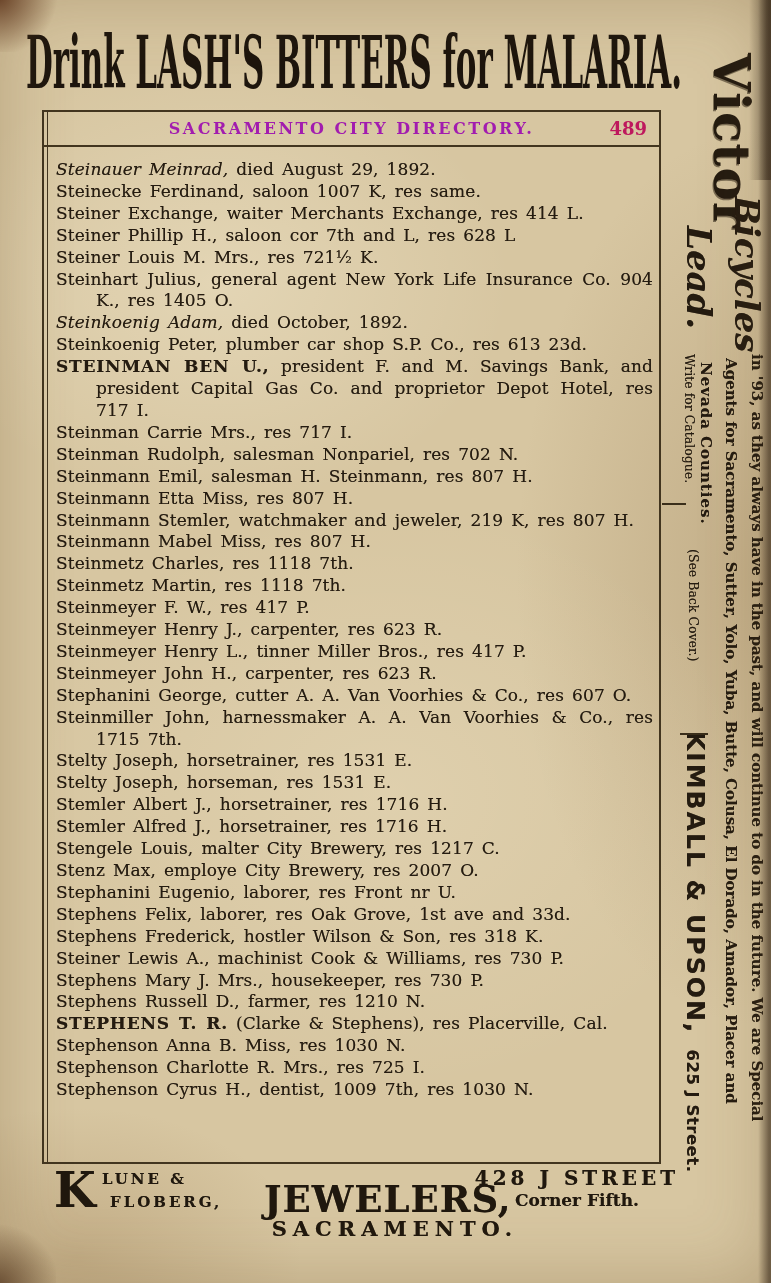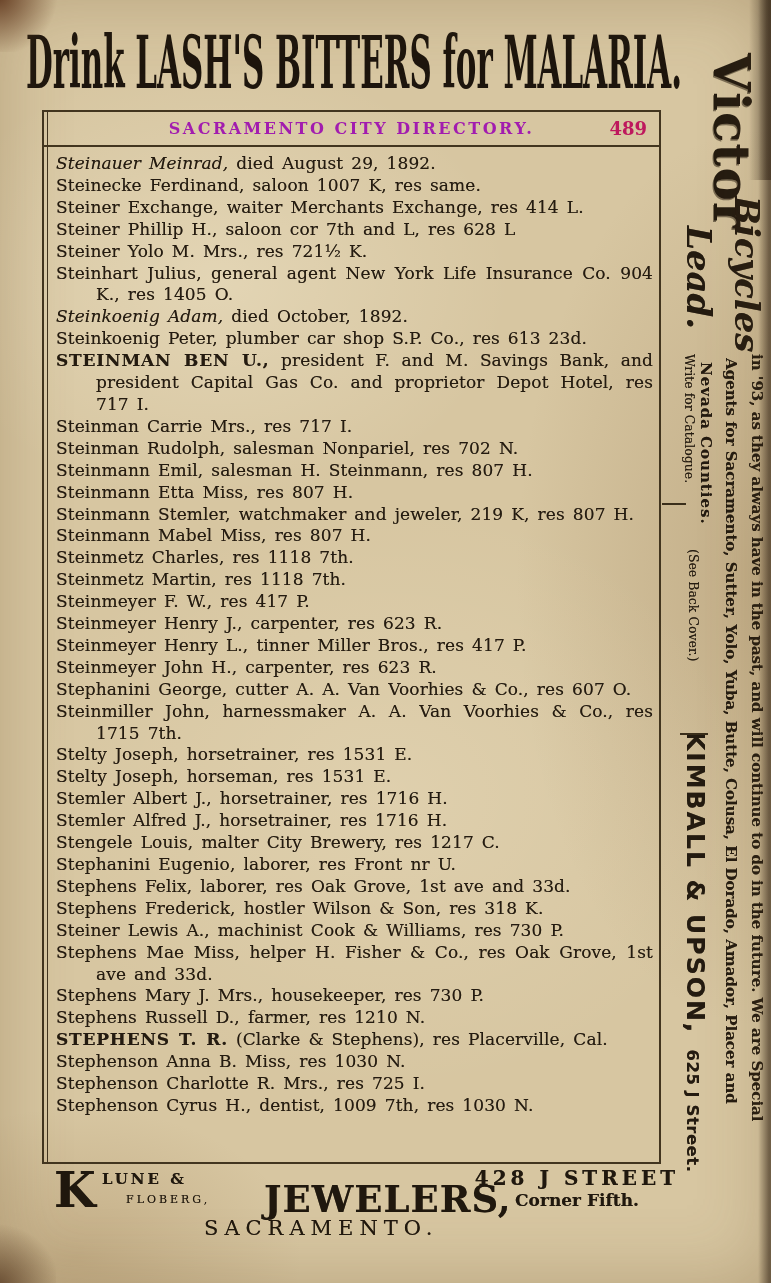--- a/index.html
+++ b/index.html
@@ -42,21 +42,21 @@
     position:relative;height:33px;line-height:33px;border-bottom:2px solid #42351f;
     text-align:center;
   }
   .dir-title{
     font-size:16px;font-weight:600;letter-spacing:2.5px;color:#a21caf;
   }
   .dir-page-number{
     position:absolute;right:12px;top:0;font-size:18px;font-weight:600;color:#be185d;
   }
   .entries{
-    padding:6px 6px 8px 12px;
+    padding:12px 6px 8px 12px;
     font-size:17px;line-height:21.9px;color:#241b10;
     text-shadow:0 0 .4px rgba(36,27,16,.55);
   }
   .entry{
     padding-left:40px;text-indent:-40px;text-align:justify;
     word-spacing:2.5px;letter-spacing:.1px;
   }
   .e-name{}
   .e-name.italic{font-style:italic;}
   .e-name.bold{font-weight:bold;letter-spacing:.8px;}
@@ -92,48 +92,48 @@
   .tick{position:absolute;background:#3a2e1a;height:2px;}
   .tick-1{left:662px;top:503px;width:24px;}
   .tick-2{left:680px;top:733px;width:28px;}
 
   
   .bottom-ad{position:absolute;left:42px;top:1166px;width:620px;height:100px;
     color:#20180e;text-shadow:0 0 .4px rgba(32,24,14,.6);}
   .ba-k{position:absolute;left:12px;top:0;font-size:48px;font-weight:900;
     font-family:"DejaVu Serif", serif;line-height:48px;}
   .ba-lune{position:absolute;left:60px;top:4px;font-size:15px;font-weight:bold;letter-spacing:3px;}
-  .ba-floberg{position:absolute;left:84px;top:27px;font-size:11px;font-weight:normal;letter-spacing:3px;}
+  .ba-floberg{position:absolute;left:68px;top:27px;font-size:15px;font-weight:bold;letter-spacing:3px;}
   .ba-jewelers{position:absolute;left:222px;top:11px;font-size:37px;font-weight:900;
     font-family:"DejaVu Serif", serif;letter-spacing:1px;}
   .ba-street{position:absolute;left:420px;top:0;width:230px;text-align:center;
     font-size:20px;font-weight:900;letter-spacing:4px;}
   .ba-corner{position:absolute;left:420px;top:24px;width:230px;text-align:center;
     font-size:17px;font-weight:bold;}
-  .ba-city{position:absolute;left:162px;top:50px;width:320px;text-align:left;
-    font-size:21px;font-weight:400;letter-spacing:6px;font-family:"DejaVu Serif", serif;}
+  .ba-city{position:absolute;left:156px;top:50px;width:320px;text-align:right;
+    font-size:21px;font-weight:700;letter-spacing:6px;font-family:"DejaVu Serif", serif;}
 </style>
 </head>
 <body>
 
 <svg class="banner" viewBox="0 0 664 88" width="664" height="88">
   <text x="2" y="68" font-size="72" textLength="656" lengthAdjust="spacingAndGlyphs">Drink LASH'S BITTERS for MALARIA.</text>
 </svg>
 
 <div class="dir-box">
   <div class="dir-header">
     <span class="dir-title">SACRAMENTO CITY DIRECTORY.</span>
     <span class="dir-page-number">489</span>
   </div>
   <div class="entries">
       <div class="entry"><span class="e-name italic">Steinauer Meinrad,</span> <span class="e-detail">died August 29, 1892.</span></div>
       <div class="entry"><span class="e-name">Steinecke Ferdinand,</span> <span class="e-detail">saloon 1007 K, res same.</span></div>
       <div class="entry"><span class="e-name">Steiner Exchange,</span> <span class="e-detail">waiter Merchants Exchange, res 414 L.</span></div>
       <div class="entry"><span class="e-name">Steiner Phillip H.,</span> <span class="e-detail">saloon cor 7th and L, res 628 L</span></div>
-      <div class="entry"><span class="e-name">Steiner Yolo M. Mrs.,</span> <span class="e-detail">res 721½ K.</span></div>
+      <div class="entry"><span class="e-name">Steiner Louis M. Mrs.,</span> <span class="e-detail">res 721½ K.</span></div>
       <div class="entry"><span class="e-name">Steinhart Julius,</span> <span class="e-detail">general agent New York Life Insurance Co. 904 K., res 1405 O.</span></div>
       <div class="entry"><span class="e-name italic">Steinkoenig Adam,</span> <span class="e-detail">died October, 1892.</span></div>
       <div class="entry"><span class="e-name">Steinkoenig Peter,</span> <span class="e-detail">plumber car shop S.P. Co., res 613 23d.</span></div>
       <div class="entry"><span class="e-name bold">STEINMAN BEN U.,</span> <span class="e-detail">president F. and M. Savings Bank, and president Capital Gas Co. and proprietor Depot Hotel, res 717 I.</span></div>
       <div class="entry"><span class="e-name">Steinman Carrie Mrs.,</span> <span class="e-detail">res 717 I.</span></div>
       <div class="entry"><span class="e-name">Steinman Rudolph,</span> <span class="e-detail">salesman Nonpariel, res 702 N.</span></div>
       <div class="entry"><span class="e-name">Steinmann Emil,</span> <span class="e-detail">salesman H. Steinmann, res 807 H.</span></div>
       <div class="entry"><span class="e-name">Steinmann Etta Miss,</span> <span class="e-detail">res 807 H.</span></div>
       <div class="entry"><span class="e-name">Steinmann Stemler,</span> <span class="e-detail">watchmaker and jeweler, 219 K, res 807 H.</span></div>
       <div class="entry"><span class="e-name">Steinmann Mabel Miss,</span> <span class="e-detail">res 807 H.</span></div>
@@ -143,25 +143,25 @@
       <div class="entry"><span class="e-name">Steinmeyer Henry J.,</span> <span class="e-detail">carpenter, res 623 R.</span></div>
       <div class="entry"><span class="e-name">Steinmeyer Henry L.,</span> <span class="e-detail">tinner Miller Bros., res 417 P.</span></div>
       <div class="entry"><span class="e-name">Steinmeyer John H.,</span> <span class="e-detail">carpenter, res 623 R.</span></div>
       <div class="entry"><span class="e-name">Stephanini George,</span> <span class="e-detail">cutter A. A. Van Voorhies &amp; Co., res 607 O.</span></div>
       <div class="entry"><span class="e-name">Steinmiller John,</span> <span class="e-detail">harnessmaker A. A. Van Voorhies &amp; Co., res 1715 7th.</span></div>
       <div class="entry"><span class="e-name">Stelty Joseph,</span> <span class="e-detail">horsetrainer, res 1531 E.</span></div>
       <div class="entry"><span class="e-name">Stelty Joseph,</span> <span class="e-detail">horseman, res 1531 E.</span></div>
       <div class="entry"><span class="e-name">Stemler Albert J.,</span> <span class="e-detail">horsetrainer, res 1716 H.</span></div>
       <div class="entry"><span class="e-name">Stemler Alfred J.,</span> <span class="e-detail">horsetrainer, res 1716 H.</span></div>
       <div class="entry"><span class="e-name">Stengele Louis,</span> <span class="e-detail">malter City Brewery, res 1217 C.</span></div>
+      <div class="entry"><span class="e-name">Stenz Max,</span> <span class="e-detail">employe City Brewery, res 2007 O.</span></div>
       <div class="entry"><span class="e-name">Stephanini Eugenio,</span> <span class="e-detail">laborer, res Front nr U.</span></div>
       <div class="entry"><span class="e-name">Stephens Felix,</span> <span class="e-detail">laborer, res Oak Grove, 1st ave and 33d.</span></div>
       <div class="entry"><span class="e-name">Stephens Frederick,</span> <span class="e-detail">hostler Wilson &amp; Son, res 318 K.</span></div>
       <div class="entry"><span class="e-name">Steiner Lewis A.,</span> <span class="e-detail">machinist Cook &amp; Williams, res 730 P.</span></div>
-      <div class="entry"><span class="e-name">Stephens Mae Miss,</span> <span class="e-detail">helper H. Fisher &amp; Co., res Oak Grove, 1st ave and 33d.</span></div>
       <div class="entry"><span class="e-name">Stephens Mary J. Mrs.,</span> <span class="e-detail">housekeeper, res 730 P.</span></div>
       <div class="entry"><span class="e-name">Stephens Russell D.,</span> <span class="e-detail">farmer, res 1210 N.</span></div>
       <div class="entry"><span class="e-name bold">STEPHENS T. R.</span> <span class="e-detail">(Clarke &amp; Stephens), res Placerville, Cal.</span></div>
       <div class="entry"><span class="e-name">Stephenson Anna B. Miss,</span> <span class="e-detail">res 1030 N.</span></div>
       <div class="entry"><span class="e-name">Stephenson Charlotte R. Mrs.,</span> <span class="e-detail">res 725 I.</span></div>
       <div class="entry"><span class="e-name">Stephenson Cyrus H.,</span> <span class="e-detail">dentist, 1009 7th, res 1030 N.</span></div>
     </div>
 </div>
 
 <div class="rot victor-word">Victor</div>

